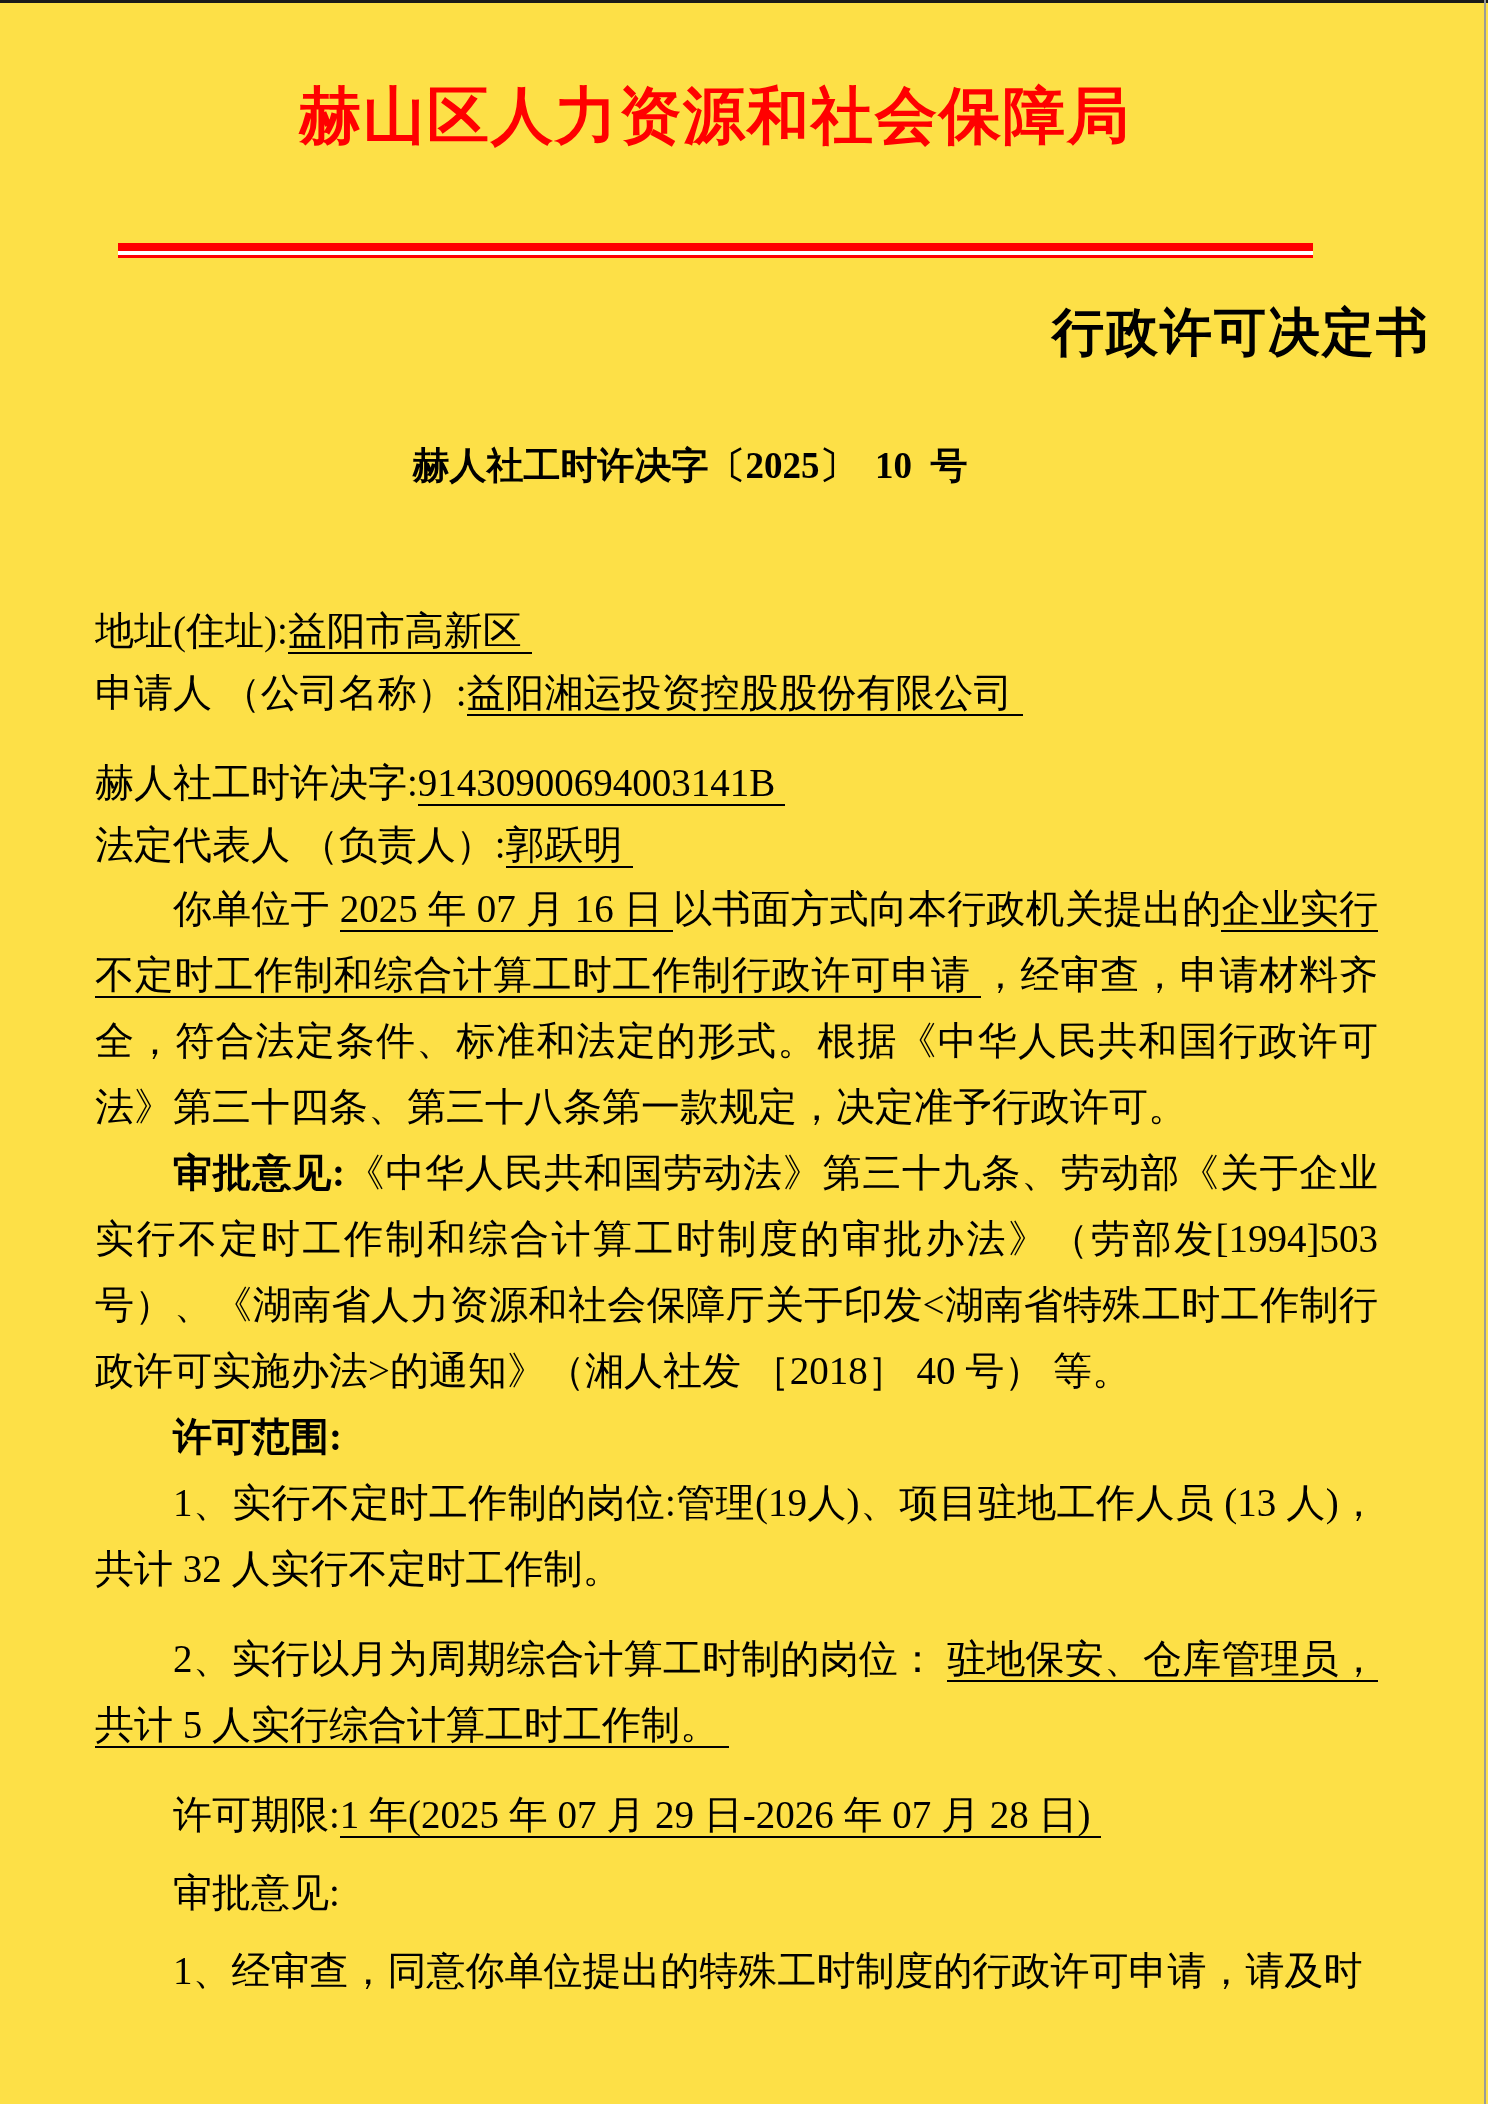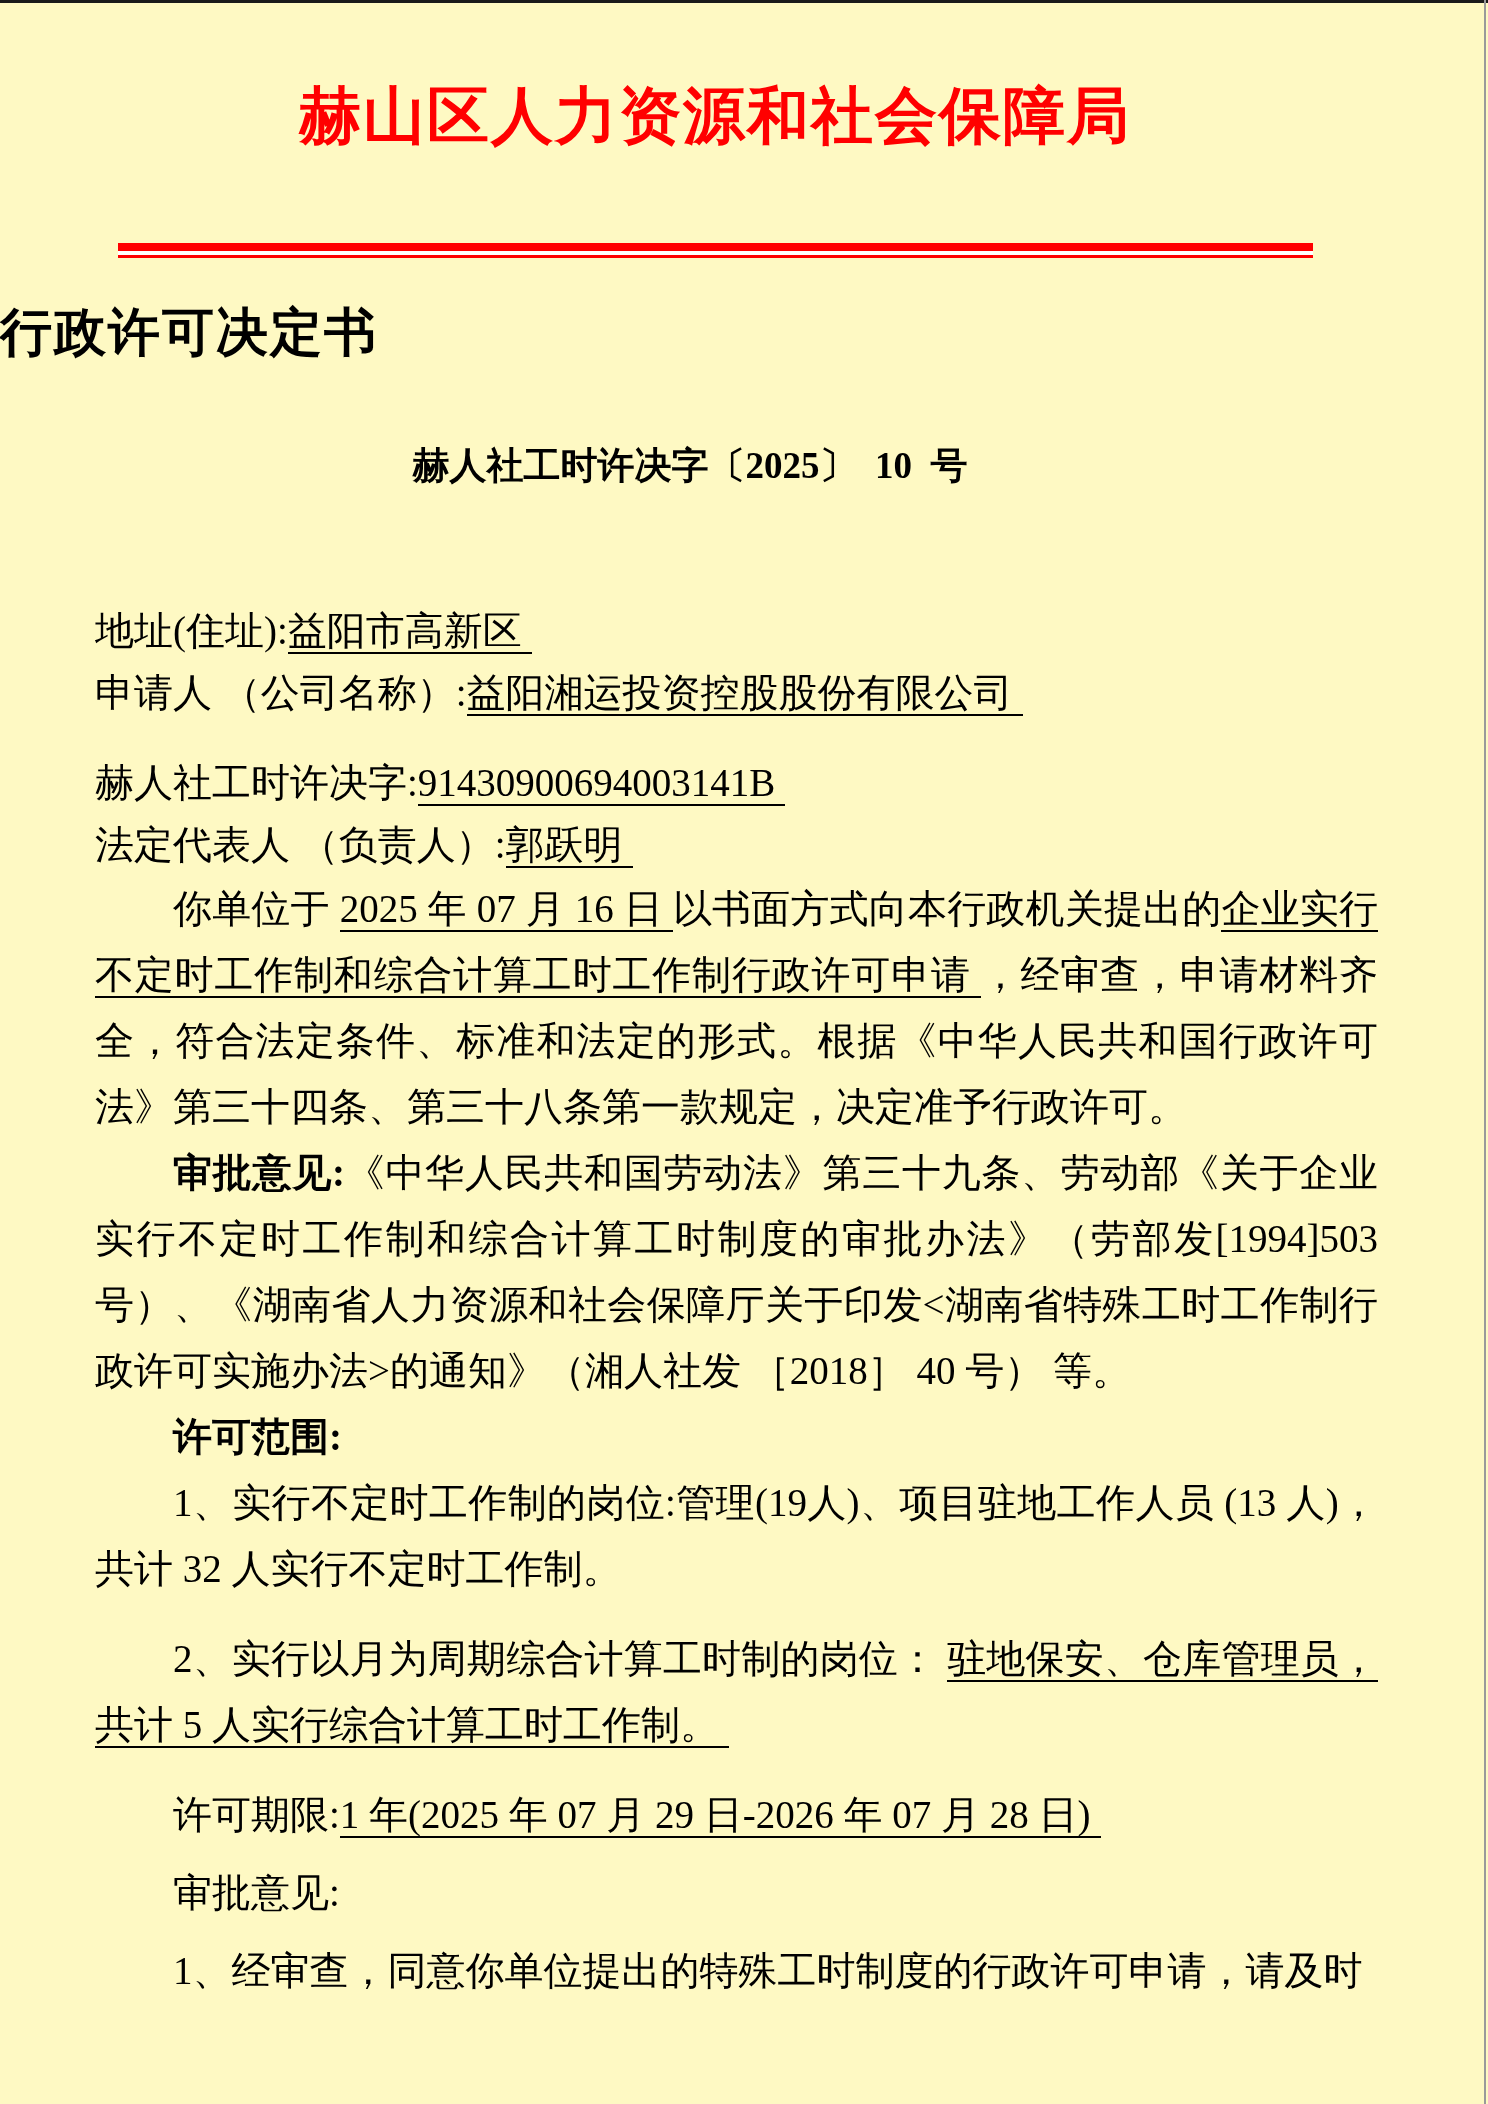--- a/index.html
+++ b/index.html
@@ -1,20 +1,20 @@
 <!DOCTYPE html>
 <html><head>
 <meta charset="utf-8">
 <style>
   html, body { margin: 0; padding: 0; background: #ffffff; }
   .page {
     position: relative;
     width: 1488px;
     min-height: 2104px;
-    background: #fef9c3;
+    background: #fde047;
     color: #000000;
     font-family: "Liberation Serif", "DejaVu Serif", serif;
     overflow: hidden;
   }
   .top-border {
     position: absolute; top: 0; left: 0;
     width: 100%; height: 3px; background: #1a1a1a;
   }
   .right-border {
     position: absolute; top: 0; right: 2px;
@@ -29,22 +29,22 @@
     font-weight: bold;
     letter-spacing: 2px;
     color: #ff0000;
   }
   .red-rule { margin: 96px 0 0 118px; width: 1195px; }
   .red-rule .thick { height: 8px; background: #ff0000; }
   .red-rule .gap   { height: 4px; background: #ffffff; }
   .red-rule .thin  { height: 3px; background: #ff0000; }
   .doc-title {
     margin: 44px 0 0 0;
-    text-align: left;
-    padding-right: 40px;
+    text-align: right;
+    padding-right: 58px;
     font-size: 52px;
     line-height: 62px;
     font-weight: bold;
     letter-spacing: 2px;
   }
   .doc-number {
     margin-top: 80px;
     text-align: center;
     padding-right: 108px;
     font-size: 37px;

